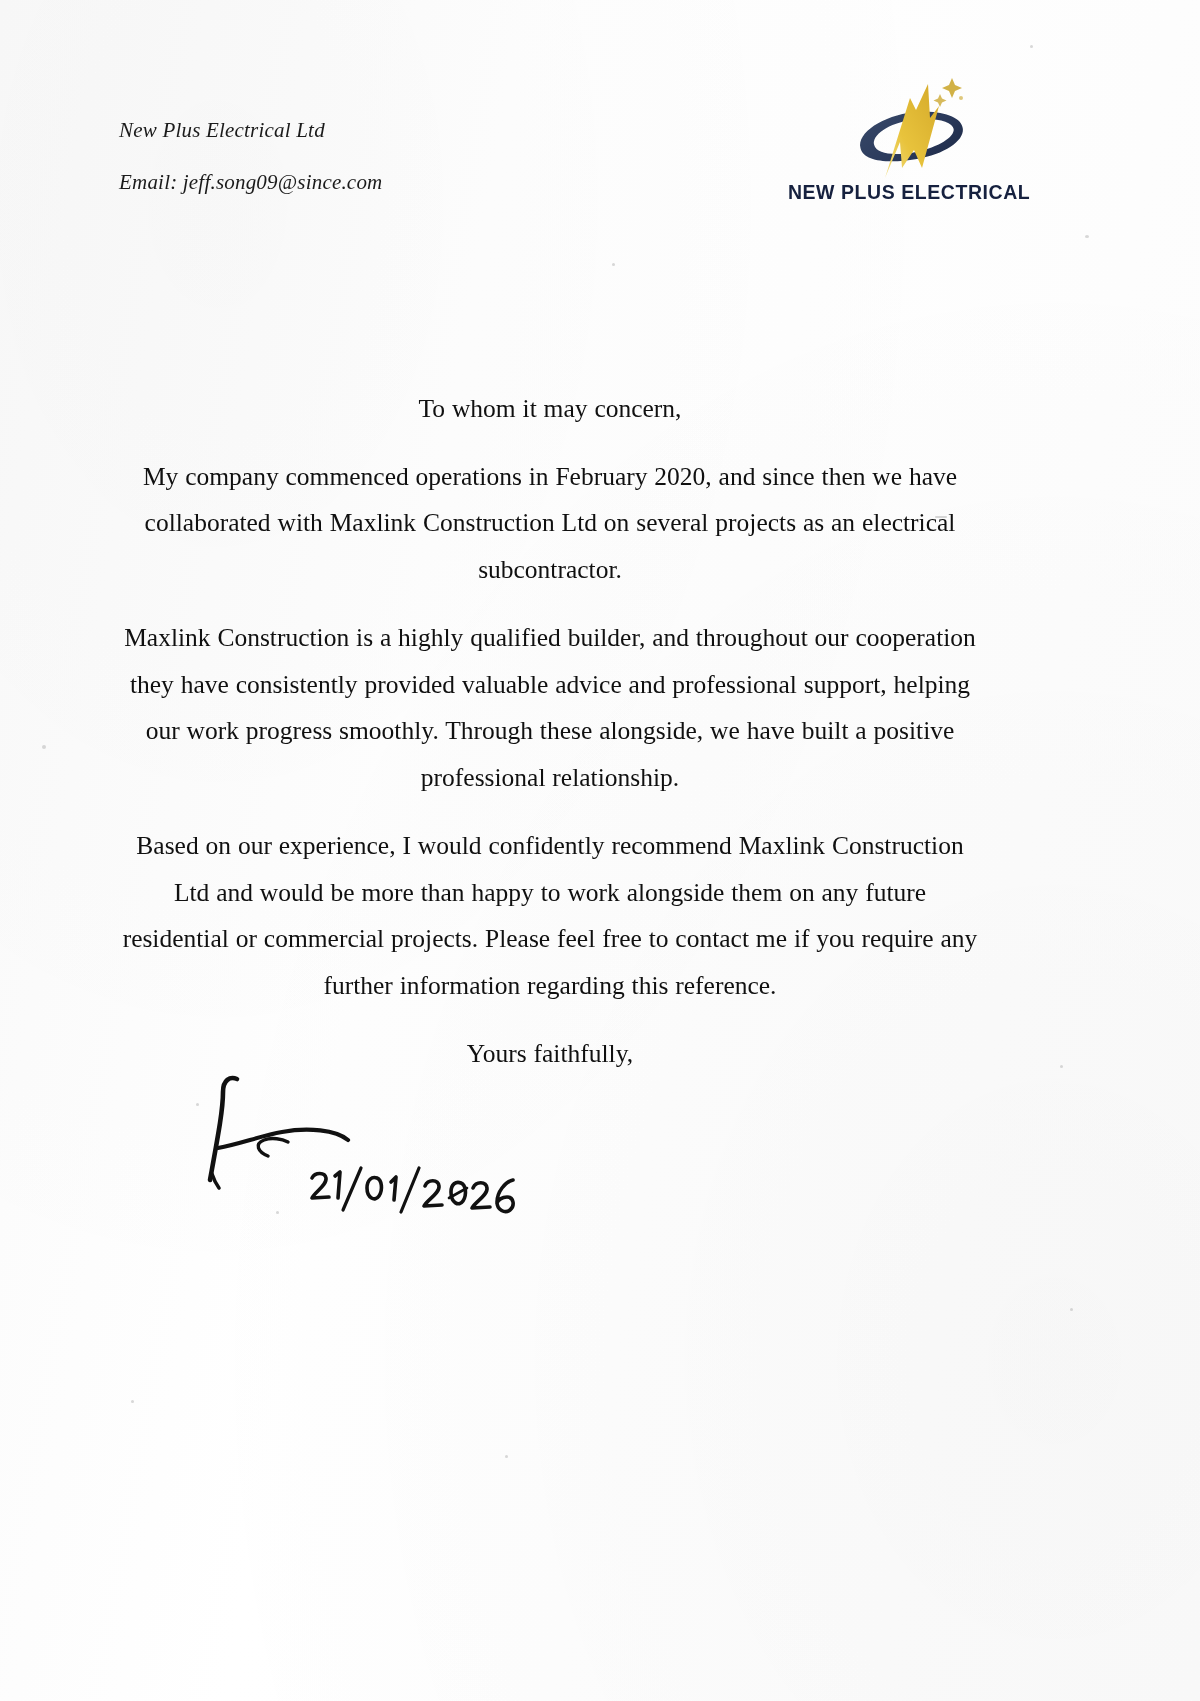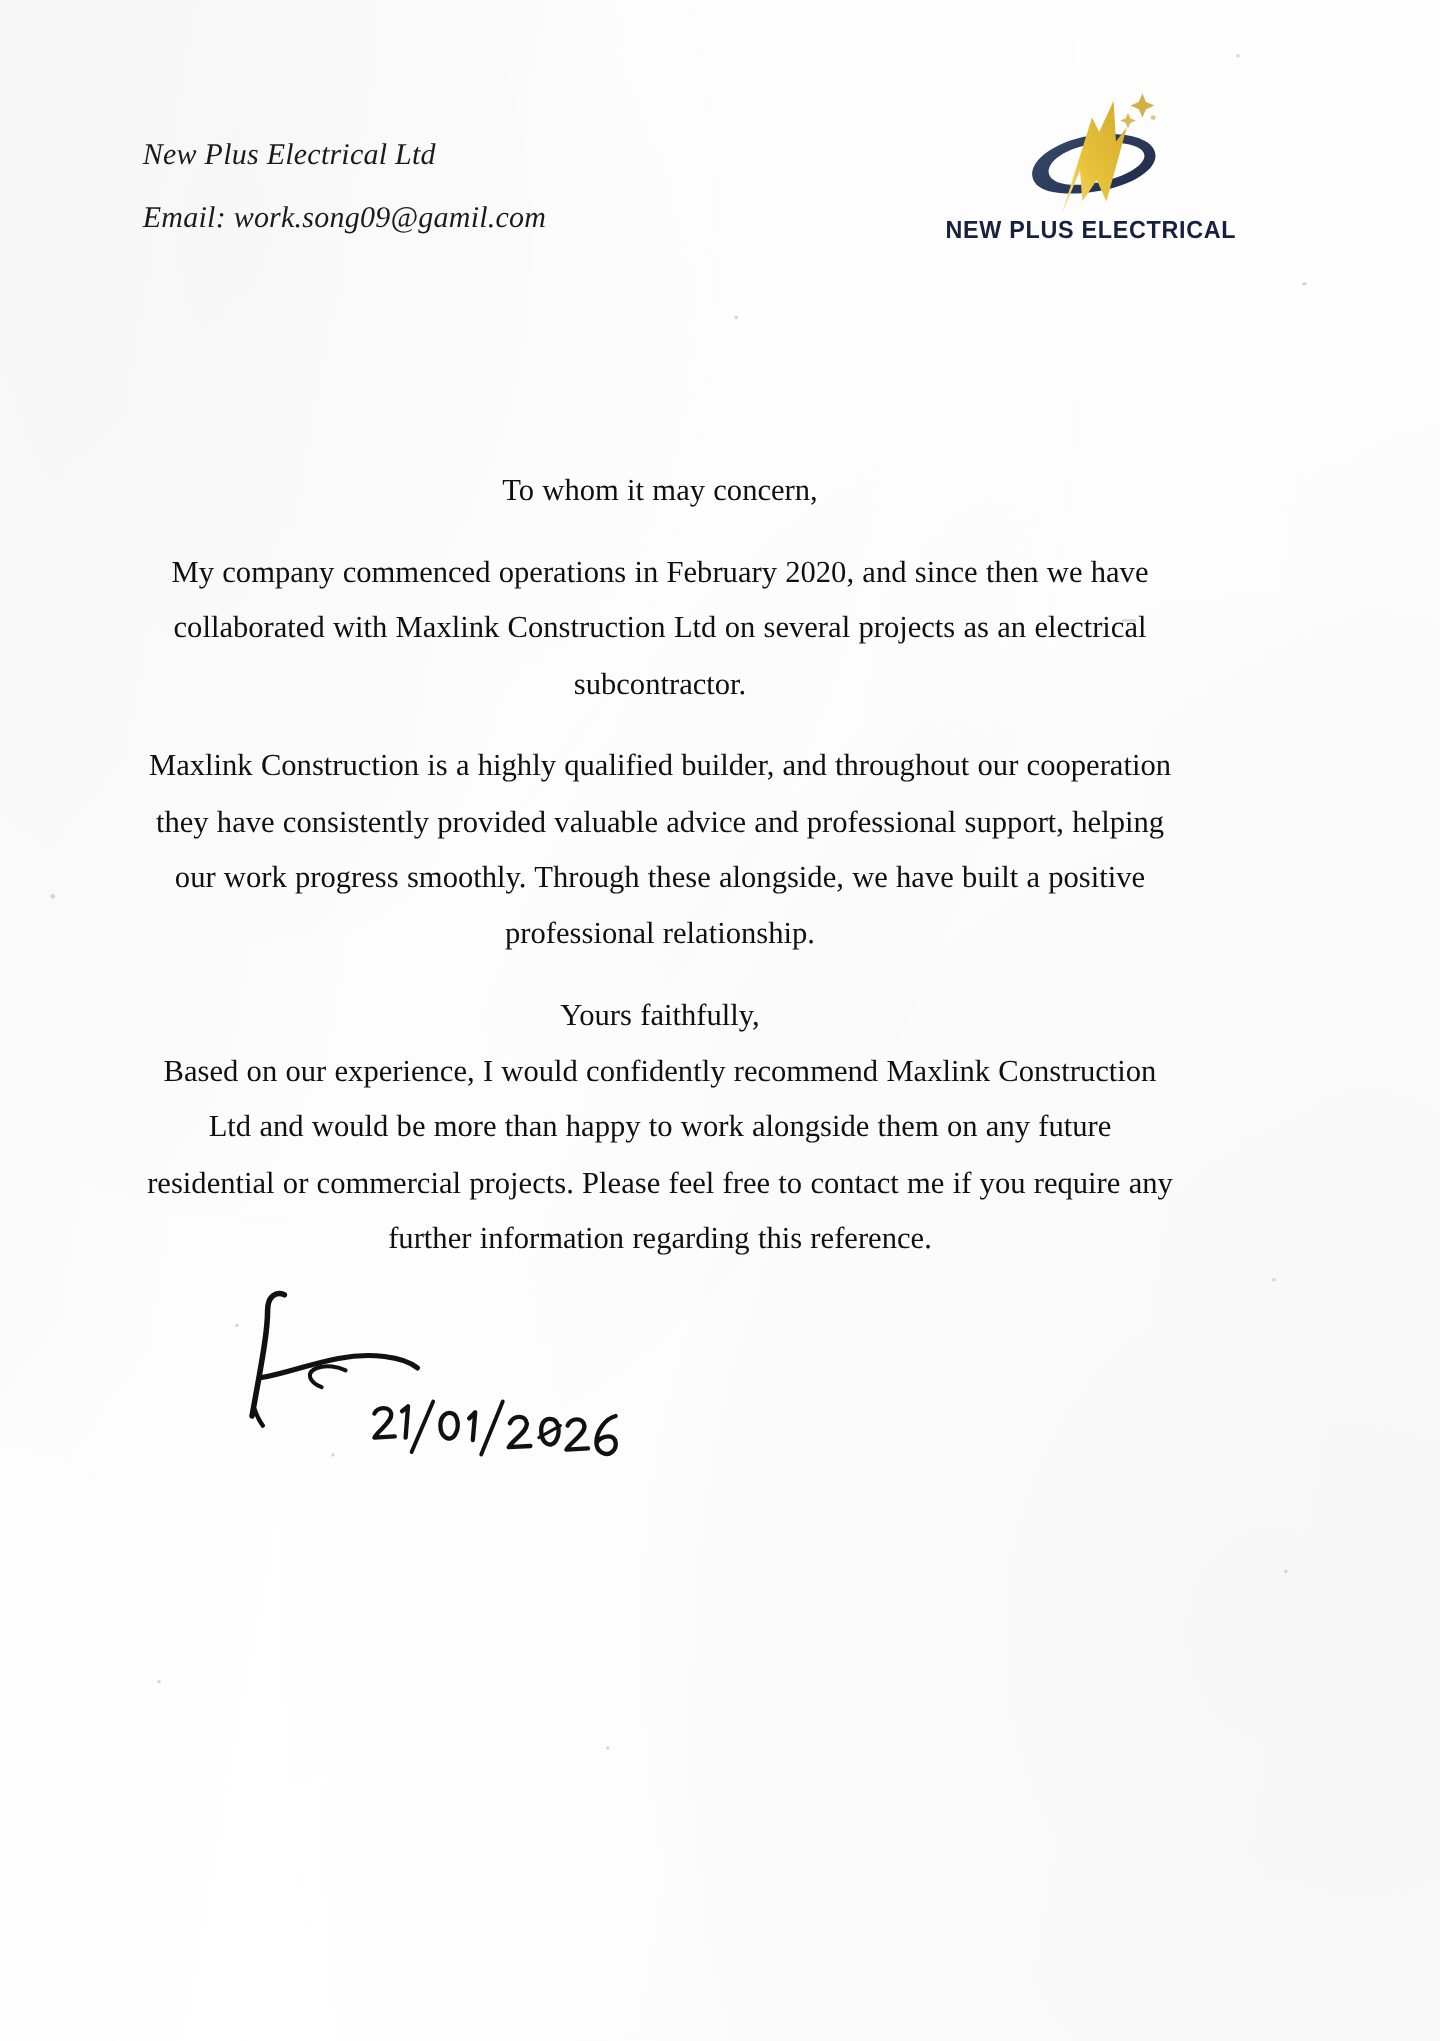--- a/index.html
+++ b/index.html
@@ -37,21 +37,21 @@
 
   
   .letterhead {
     position: absolute;
     top: 104px;
     left: 119px;
     width: 560px;
   }
   .lh-line {
     font-style: italic;
-    font-size: 25px;
+    font-size: 21px;
     line-height: 52px;
     letter-spacing: 0.2px;
     color: #1b1b1b;
     white-space: nowrap;
   }
 
   
   .logo-block {
     position: absolute;
     top: 72px;
@@ -134,21 +134,21 @@
   <div class="speck" style="top:1103px;left:196px;width:3px;height:3px;"></div>
   <div class="speck" style="top:1211px;left:276px;width:3px;height:3px;"></div>
   <div class="speck" style="top:1308px;left:1070px;width:3px;height:3px;"></div>
   <div class="speck" style="top:1400px;left:131px;width:3px;height:3px;"></div>
   <div class="speck" style="top:1455px;left:505px;width:3px;height:3px;"></div>
   <div class="speck" style="top:1065px;left:1060px;width:3px;height:3px;"></div>
   <div class="speck" style="top:263px;left:612px;width:3px;height:3px;"></div>
 
   <div class="letterhead">
     <div class="lh-line">New Plus Electrical Ltd</div>
-    <div class="lh-line">Email: work.song09@gamil.com</div>
+    <div class="lh-line">Email: jeff.song09@since.com</div>
   </div>
 
   <div class="logo-block">
     <svg class="logo-mark" viewBox="0 0 130 110">
       <defs>
         <linearGradient id="boltGrad" x1="0" y1="1" x2="1" y2="0">
           <stop offset="0%" stop-color="#f2e08a"></stop>
           <stop offset="38%" stop-color="#e8c33c"></stop>
           <stop offset="100%" stop-color="#d4a92a"></stop>
         </linearGradient>
@@ -187,22 +187,22 @@
       <path d="M 96 22 l 2 4.5 l 4.5 2 l -4.5 2 l -2 4.5 l -2 -4.5 l -4.5 -2 l 4.5 -2 Z" fill="#c9a326" opacity="0.75"></path>
       <circle cx="117" cy="26" r="2" fill="#c9a326" opacity="0.6"></circle>
     </svg>
     <div class="logo-wordmark">NEW PLUS ELECTRICAL</div>
   </div>
 
   <div class="body-text">
     <p class="para salutation">To whom it may concern,</p>
     <p class="para">My company commenced operations in February 2020, and since then we have collaborated with Maxlink Construction Ltd on several projects as an electrical subcontractor.</p>
     <p class="para">Maxlink Construction is a highly qualified builder, and throughout our cooperation they have consistently provided valuable advice and professional support, helping our work progress smoothly. Through these alongside, we have built a positive professional relationship.</p>
+    <p class="para">Based on our experience, I would confidently recommend Maxlink Construction Ltd and would be more than happy to work alongside them on any future residential or commercial projects. Please feel free to contact me if you require any further information regarding this reference.</p>
     <p class="para closing">Yours faithfully,</p>
-    <p class="para">Based on our experience, I would confidently recommend Maxlink Construction Ltd and would be more than happy to work alongside them on any future residential or commercial projects. Please feel free to contact me if you require any further information regarding this reference.</p>
   </div>
 
   <div class="signature-area">
     <svg class="signature-ink" width="330" height="130" viewBox="0 0 330 130">
       <g fill="none" stroke="#111111" stroke-linecap="round" stroke-linejoin="round">
 
         <path d="M 41 9 C 34 6, 27 10, 27 22 C 27 40, 22 66, 14 110" stroke-width="4.6"></path>
 
         <path d="M 22 78 C 44 74, 64 66, 86 62 C 112 57, 140 60, 152 70" stroke-width="4.2"></path>
 

